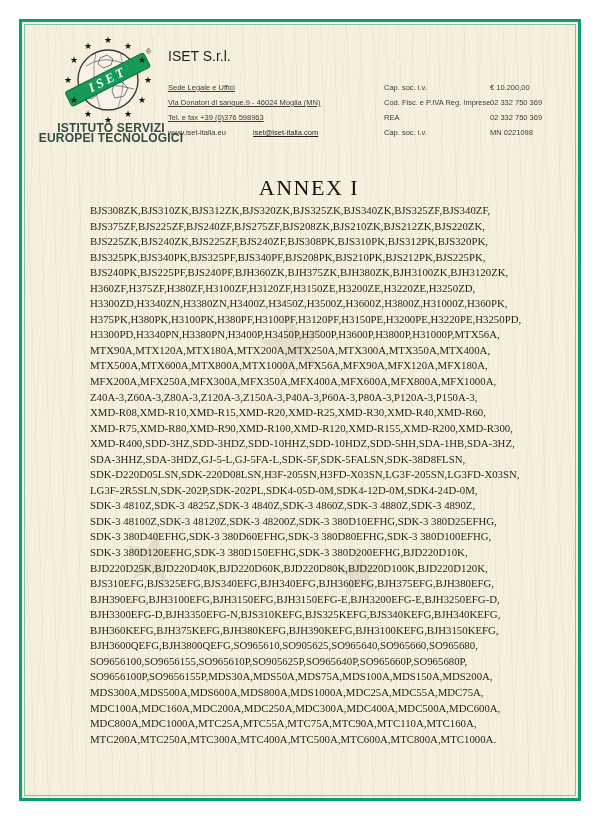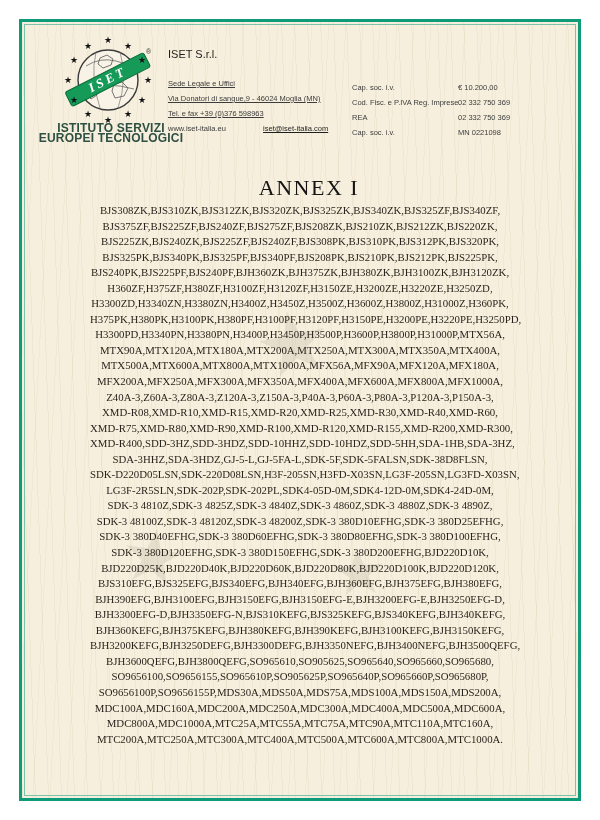--- a/index.html
+++ b/index.html
@@ -23,40 +23,40 @@
   .wm-star.s2{left:120px;top:520px;transform:rotate(8deg);font-size:74px;}
   .wm-star.s3{left:330px;top:540px;transform:rotate(-5deg);font-size:64px;}
 
   .logo-wrap{position:absolute;left:56px;top:34px;z-index:2;}
   .org-name{
     position:absolute;left:26px;top:124px;width:170px;z-index:2;
     text-align:center;font-weight:bold;font-size:12px;line-height:9.5px;
     color:#2e4f43;letter-spacing:.2px;
   }
   .company{position:absolute;left:168px;top:48px;z-index:2;color:#3c3c3c;}
-  .company-name{font-size:11px;color:#1f1f1f;margin:0 0 16px 0;}
+  .company-name{font-size:14px;color:#1f1f1f;margin:0 0 16px 0;}
   .info-line{font-size:7.5px;line-height:15px;height:15px;white-space:nowrap;text-decoration:underline;}
   .link-line{font-size:7.5px;line-height:15px;height:15px;white-space:nowrap;}
-  .link-line .email{text-decoration:underline;color:#1f1f1f;margin-left:18px;cursor:pointer;padding-left:17px;}
+  .link-line .email{text-decoration:underline;color:#1f1f1f;margin-left:8px;cursor:pointer;padding-left:17px;}
   .registry{
     position:absolute;left:352px;top:80px;z-index:2;
     display:grid;grid-template-columns:106px auto;
     font-size:7.5px;line-height:15px;color:#3c3c3c;
   }
-  .registry .cell{white-space:nowrap;}
+  .registry .cell{white-space:nowrap;margin-left:32px;}
 
   .annex-title{
     position:absolute;left:0;top:166px;width:100%;z-index:2;margin:9px;
     text-align:center;font-family:"Liberation Serif",serif;font-weight:normal;
     font-size:22px;letter-spacing:1.5px;color:#141414;
   }
   .codes{
     position:absolute;left:90px;top:203px;width:420px;z-index:2;
     font-family:"Liberation Serif",serif;font-size:10.8px;line-height:15.55px;
-    color:#241f18;text-align:center;
+    color:#241f18;
   }
   .code-line{white-space:nowrap;}
 </style>
 </head>
 <body>
 
 <div class="sheet">
   <div class="sheet-inner-line"></div>
 </div>
 
@@ -187,27 +187,27 @@
     <div class="code-line">BJD220D25K,BJD220D40K,BJD220D60K,BJD220D80K,BJD220D100K,BJD220D120K,</div>
 
     <div class="code-line">BJS310EFG,BJS325EFG,BJS340EFG,BJH340EFG,BJH360EFG,BJH375EFG,BJH380EFG,</div>
 
     <div class="code-line">BJH390EFG,BJH3100EFG,BJH3150EFG,BJH3150EFG-E,BJH3200EFG-E,BJH3250EFG-D,</div>
 
     <div class="code-line">BJH3300EFG-D,BJH3350EFG-N,BJS310KEFG,BJS325KEFG,BJS340KEFG,BJH340KEFG,</div>
 
     <div class="code-line">BJH360KEFG,BJH375KEFG,BJH380KEFG,BJH390KEFG,BJH3100KEFG,BJH3150KEFG,</div>
 
-    <div class="code-line">BJH3200KEFG,BJH3250DEFG,BJH3300DEFG,BJH3350NEFG,BJH3400NEFG,BJH3500QEFG,</div>
 
     <div class="code-line">BJH3600QEFG,BJH3800QEFG,SO965610,SO905625,SO965640,SO965660,SO965680,</div>
 
     <div class="code-line">SO9656100,SO9656155,SO965610P,SO905625P,SO965640P,SO965660P,SO965680P,</div>
 
     <div class="code-line">SO9656100P,SO9656155P,MDS30A,MDS50A,MDS75A,MDS100A,MDS150A,MDS200A,</div>
 
+    <div class="code-line">MDS300A,MDS500A,MDS600A,MDS800A,MDS1000A,MDC25A,MDC55A,MDC75A,</div>
 
     <div class="code-line">MDC100A,MDC160A,MDC200A,MDC250A,MDC300A,MDC400A,MDC500A,MDC600A,</div>
 
     <div class="code-line">MDC800A,MDC1000A,MTC25A,MTC55A,MTC75A,MTC90A,MTC110A,MTC160A,</div>
 
     <div class="code-line">MTC200A,MTC250A,MTC300A,MTC400A,MTC500A,MTC600A,MTC800A,MTC1000A.</div>
   </div>
 
 </body></html>

